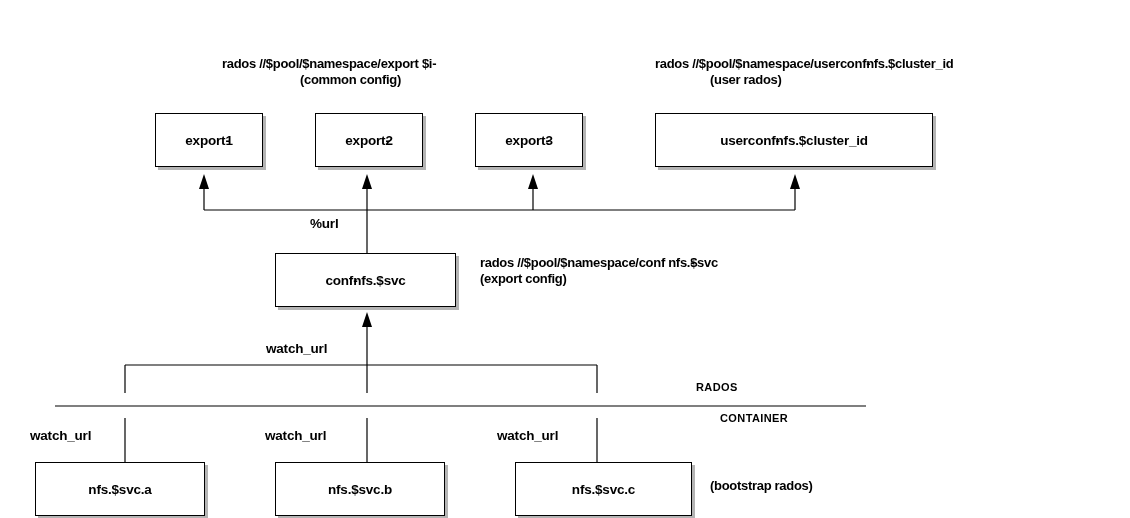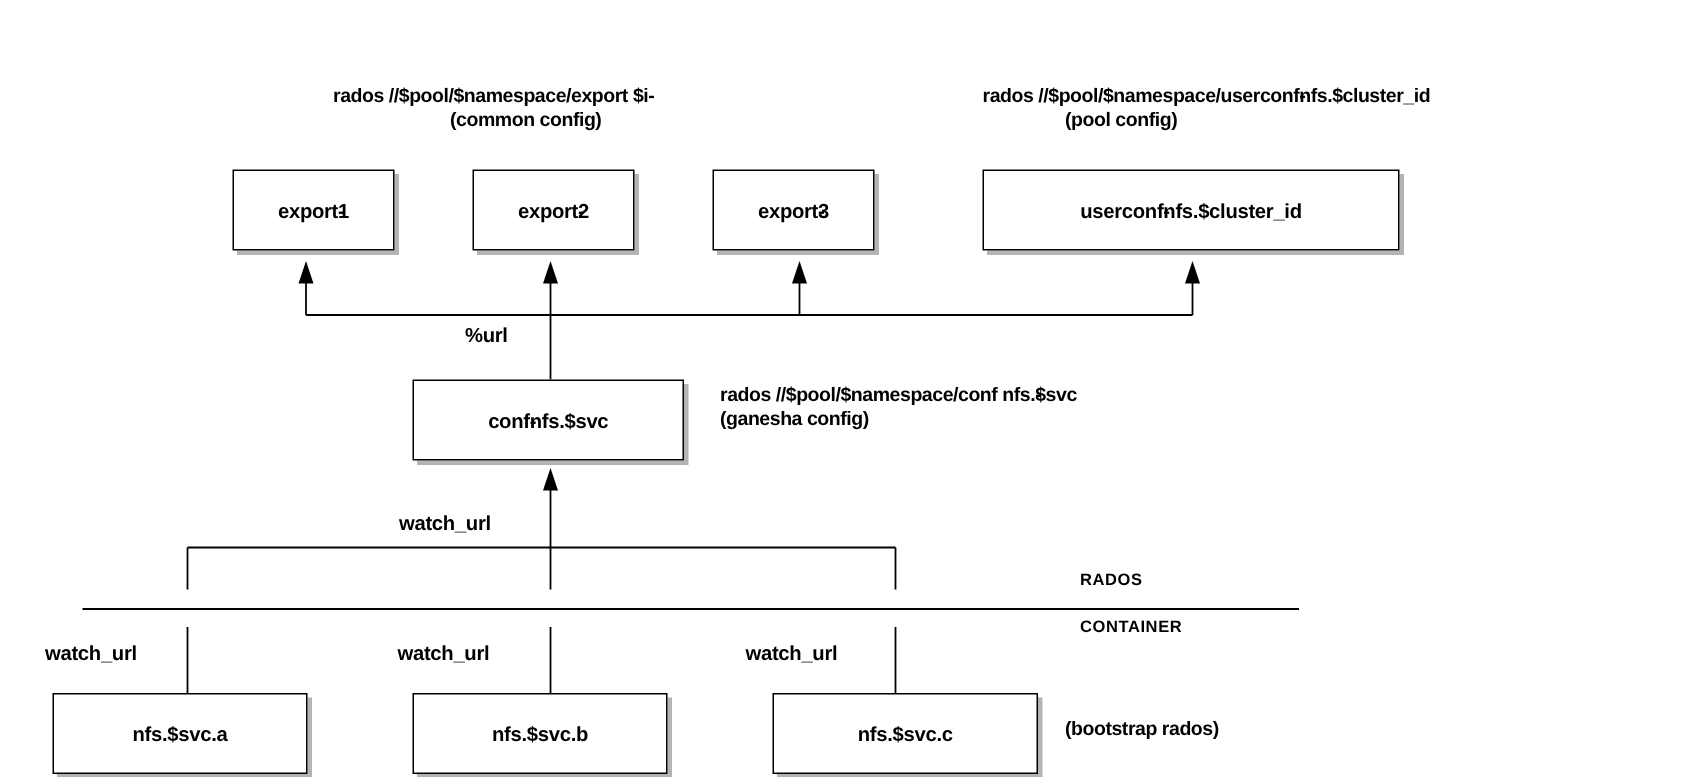--- a/index.html
+++ b/index.html
@@ -75,46 +75,46 @@
     <line x1="597" y1="330" x2="597" y2="358"></line>
     <line x1="597" y1="383" x2="597" y2="427"></line>
 
     <line x1="55" y1="371" x2="866" y2="371"></line>
   </svg>
 
   <div class="ann" style="left:222px;top:21px">rados //$pool/$namespace/export $i<span class="oh">-</span></div>
   <div class="ann" style="left:300px;top:37px">(common config)</div>
 
   <div class="ann" style="left:655px;top:21px">rados //$pool/$namespace/userconf<span class="oh">-</span>nfs.$cluster_id</div>
-  <div class="ann" style="left:710px;top:37px">(pool config)</div>
+  <div class="ann" style="left:710px;top:37px">(user rados)</div>
 
   <div class="node" style="left:155px;top:78px;width:108px">
     <span>export<span class="oh">-</span>1</span>
   </div>
   <div class="node" style="left:315px;top:78px;width:108px">
     <span>export<span class="oh">-</span>2</span>
   </div>
   <div class="node" style="left:475px;top:78px;width:108px">
     <span>export<span class="oh">-</span>3</span>
   </div>
   <div class="node" style="left:655px;top:78px;width:278px">
     <span>userconf<span class="oh">-</span>nfs.$cluster_id</span>
   </div>
 
   <div class="edge-label" style="left:310px;top:181px">%url</div>
 
   <div class="node" style="left:275px;top:218px;width:181px">
     <span>conf<span class="oh">-</span>nfs.$svc</span>
   </div>
   <div class="ann" style="left:480px;top:220px">rados //$pool/$namespace/conf nfs.<span class="oh">-</span>$svc</div>
-  <div class="ann" style="left:480px;top:236px">(ganesha config)</div>
+  <div class="ann" style="left:480px;top:236px">(export config)</div>
 
   <div class="edge-label" style="left:266px;top:306px">watch_url</div>
 
-  <div class="zone" style="left:720px;top:346px">RADOS</div>
+  <div class="zone" style="left:696px;top:346px">RADOS</div>
   <div class="zone" style="left:720px;top:377px">CONTAINER</div>
 
   <div class="edge-label" style="left:30px;top:393px">watch_url</div>
   <div class="edge-label" style="left:265px;top:393px">watch_url</div>
   <div class="edge-label" style="left:497px;top:393px">watch_url</div>
 
   <div class="node" style="left:275px;top:427px;width:170px">
     <span>nfs.$svc.b</span>
   </div>
   <div class="node" style="left:35px;top:427px;width:170px">

